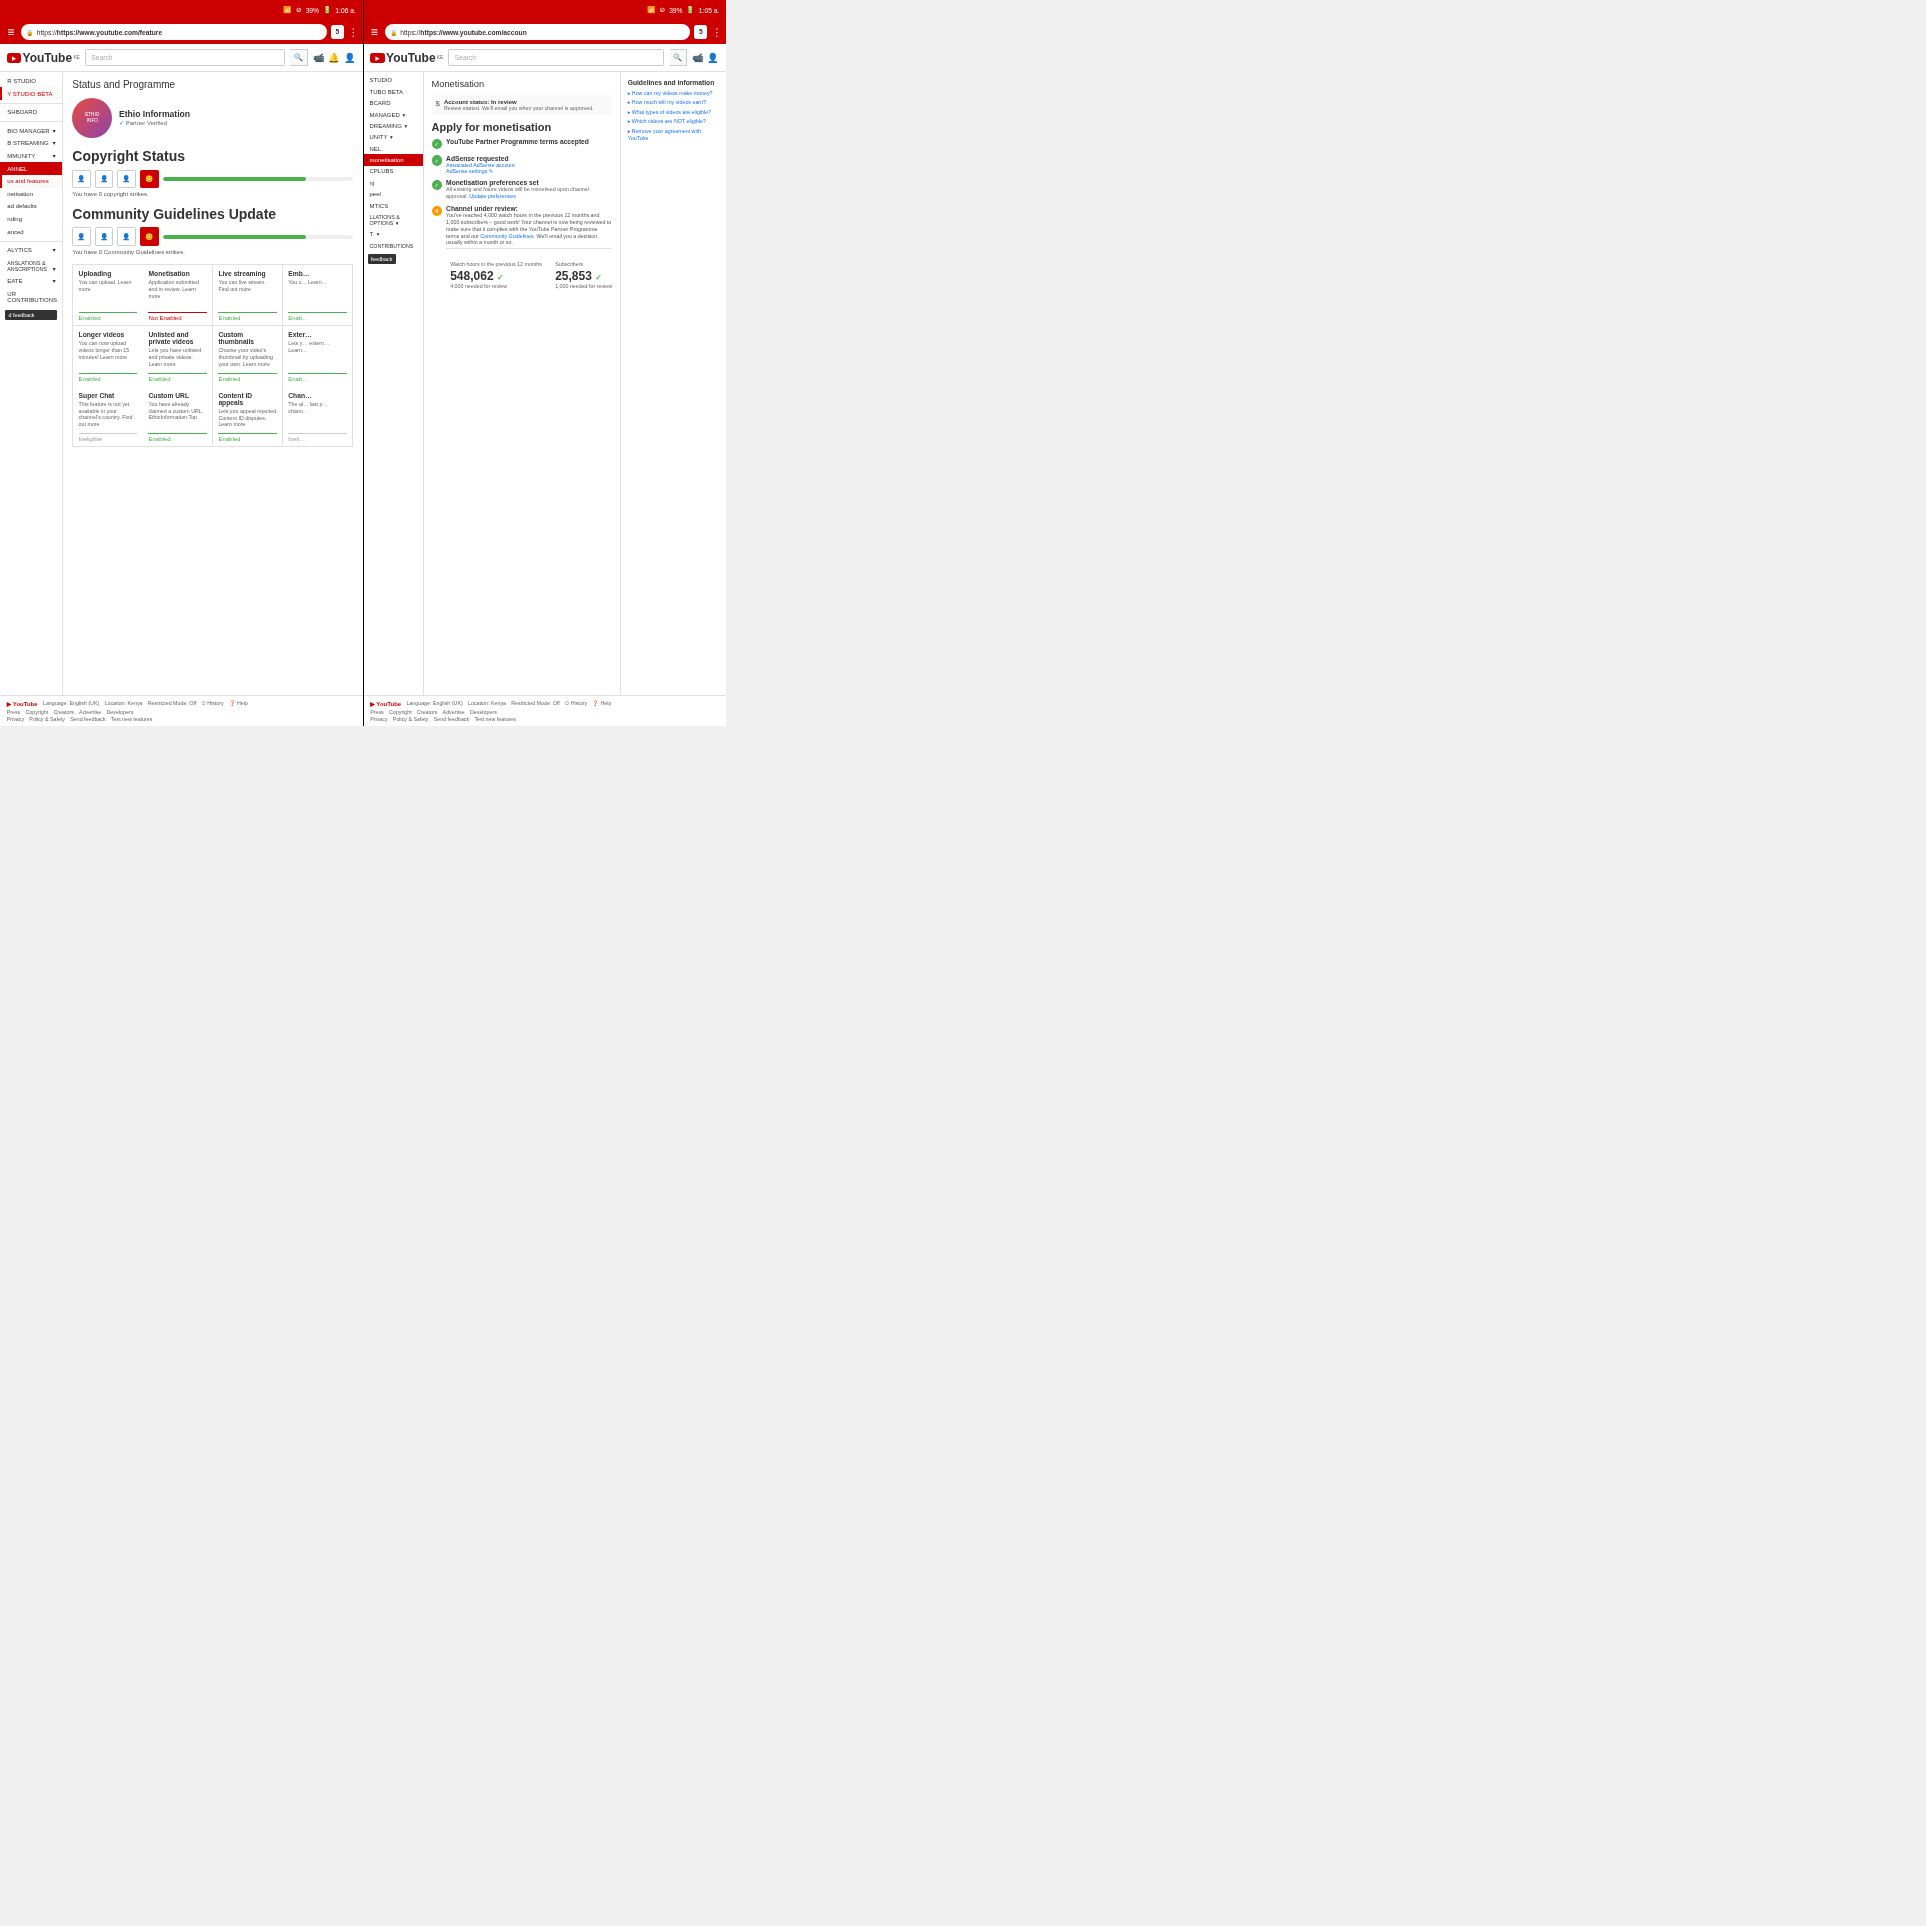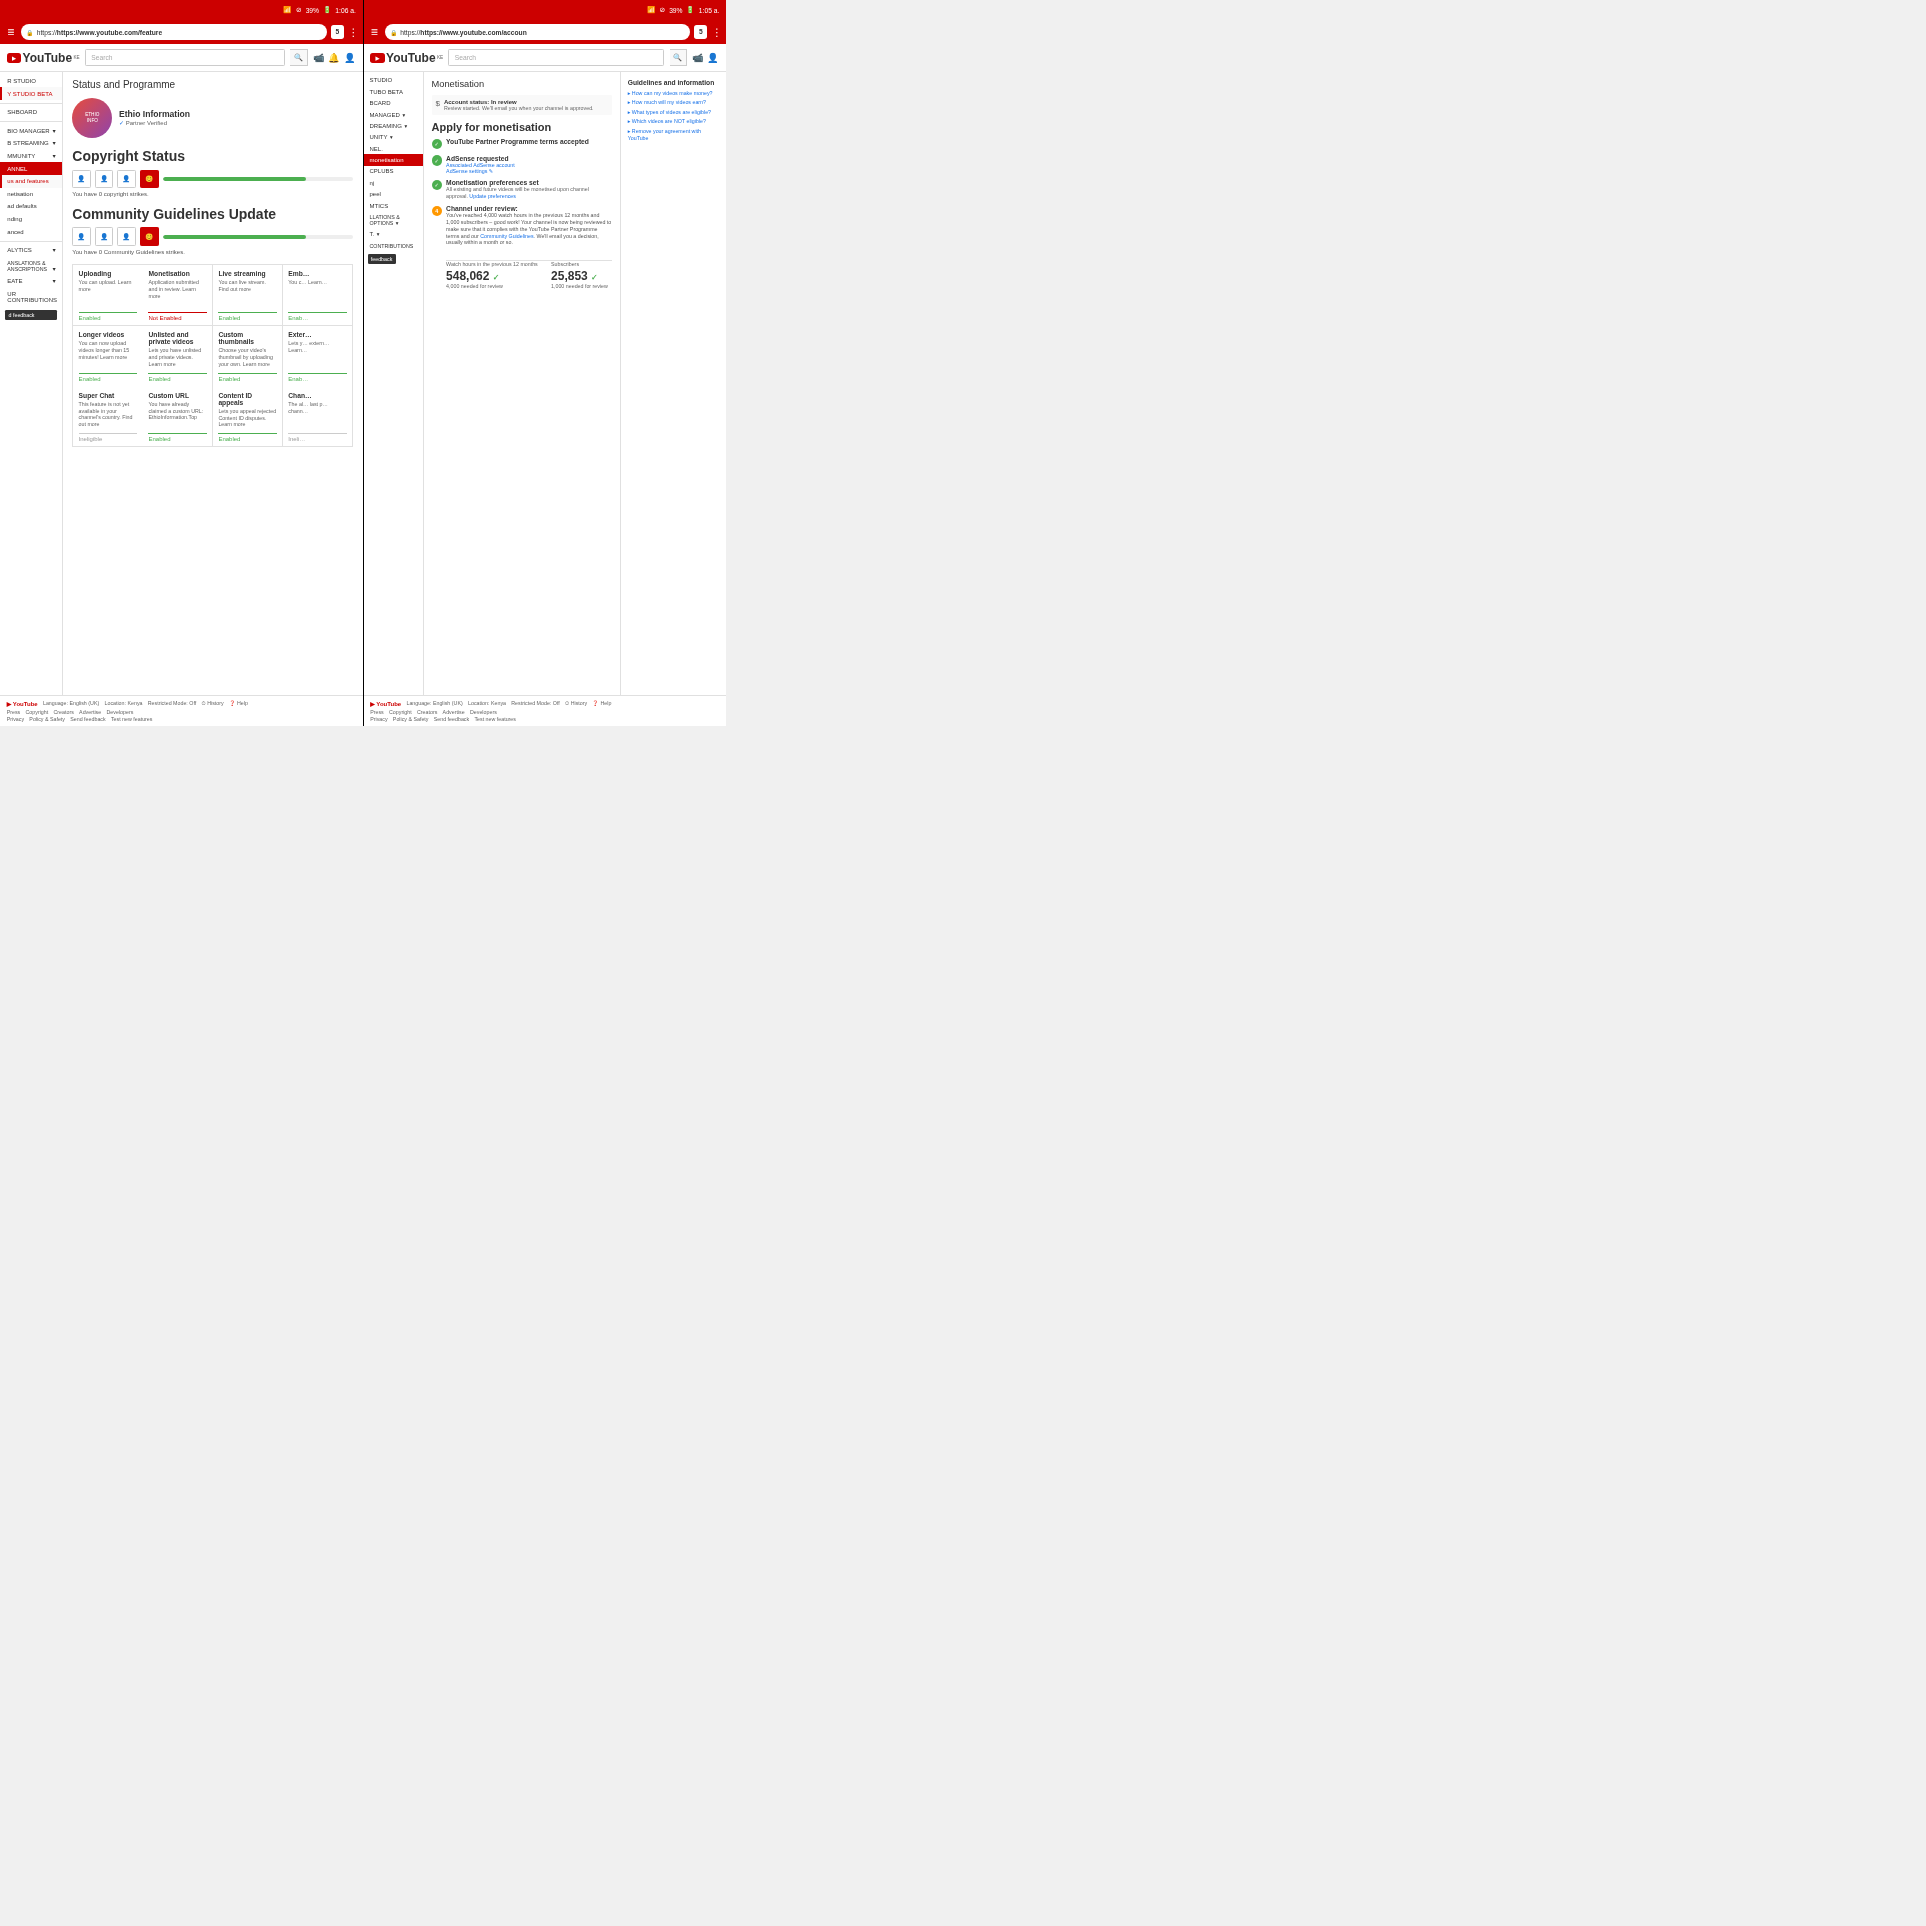--- a/index.html
+++ b/index.html
@@ -388,23 +388,24 @@
       background: #ff9800;
       font-size: 5.3px; font-weight: bold;
     }
     .step-content { flex: 1; }
     .step-title { font-size: 6.7px; font-weight: bold; color: #333; }
     .step-desc { font-size: 5.3px; color: #666; line-height: 1.3; }
 
     .watch-stats {
       display: flex;
       gap: 13.3px;
-      margin-top: 14px;
-      padding-top: 0;
+      margin-top: 2px;
+      padding-top: 12px;
       border-top: 0.7px solid #e0e0e0;
+      justify-content: flex-end;
     }
     .stat-block {}
     .stat-label { font-size: 5.3px; color: #666; margin-bottom: 1.3px; }
     .stat-value { font-size: 12px; font-weight: bold; color: #333; }
     .stat-value .check { color: #4caf50; font-size: 8px; }
     .stat-sub { font-size: 5.3px; color: #666; }
 
     
     .right-info-panel {
       width: 106px;

